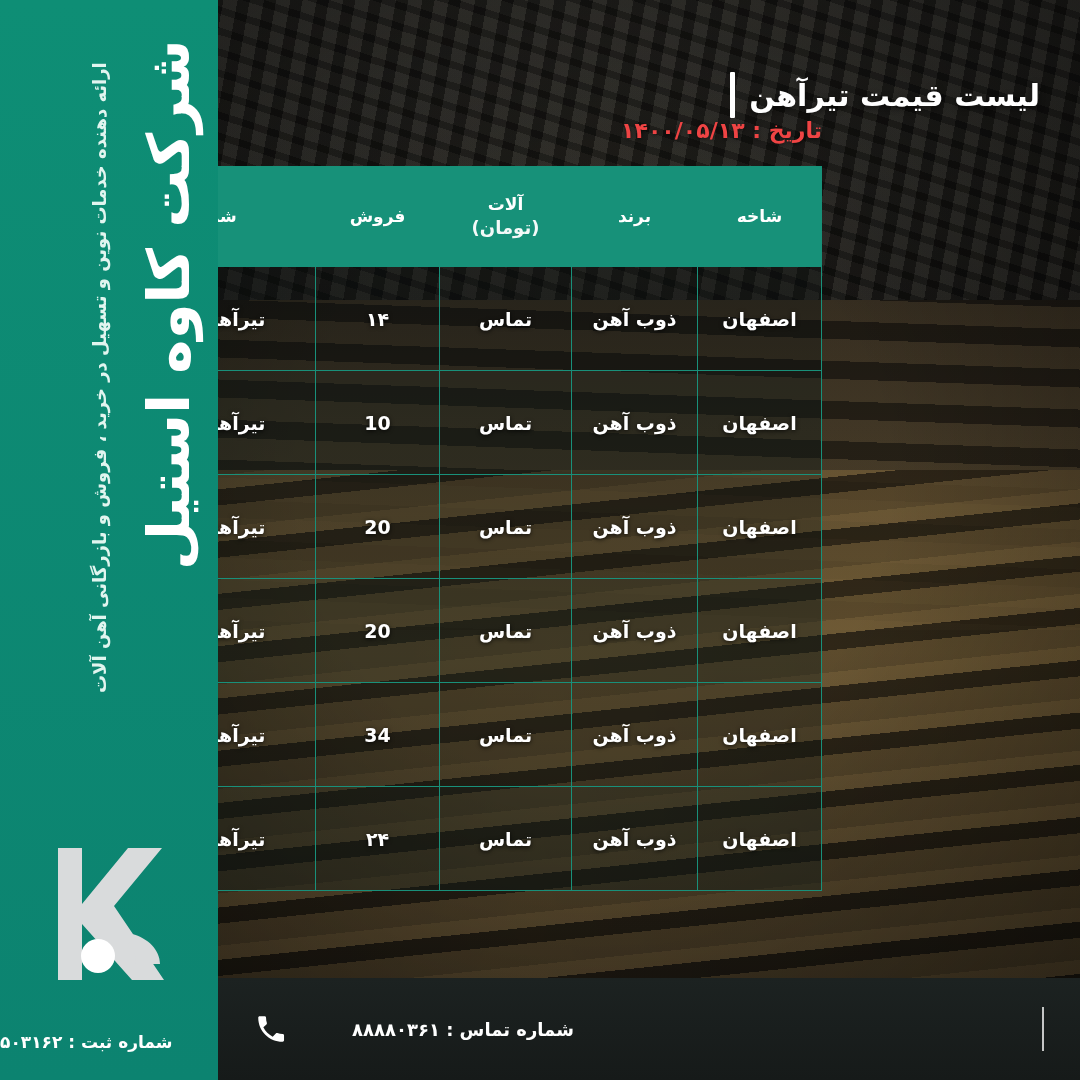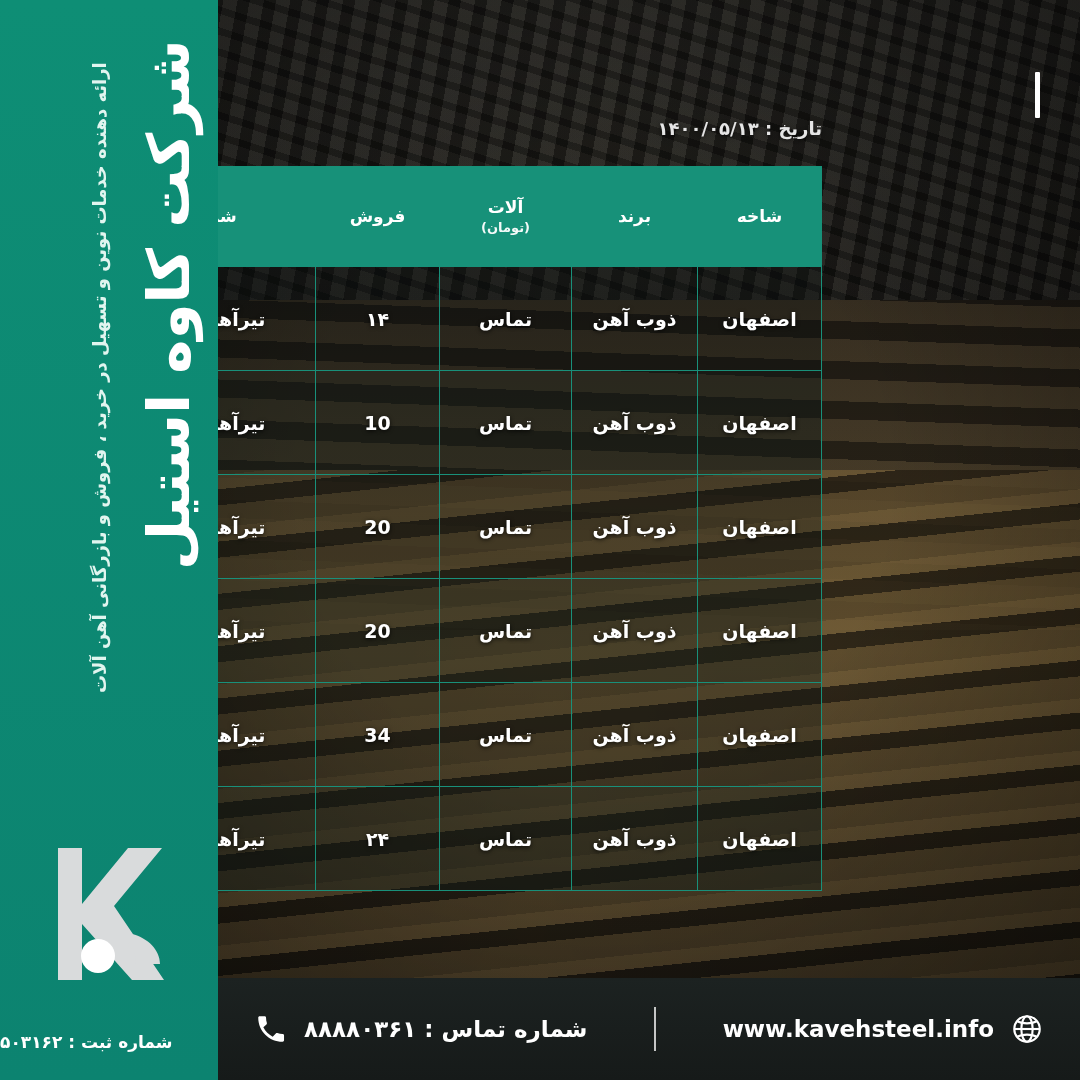--- a/index.html
+++ b/index.html
@@ -106,22 +106,22 @@
     font-weight: 700;
     letter-spacing: .2px;
     text-shadow: 0 2px 6px rgba(0,0,0,.6);
   }
   .header-title .bar {
     width: 5px; height: 46px; background: #ffffff; border-radius: 1px;
   }
   .date-line {
     position: absolute;
     top: 118px; right: 258px;
-    color: #e5e5e5;
-    font-size: 18px;
+    color: #ef4444;
+    font-size: 22px;
     font-weight: 600;
     text-shadow: 0 1px 4px rgba(0,0,0,.7);
     z-index: 6;
     text-align: center;
   }
 
   
   .table-wrap {
     position: absolute;
     top: 166px; right: 258px;
@@ -138,21 +138,21 @@
     color: #ffffff;
     font-size: 17px;
     font-weight: 700;
     height: 100px;
     vertical-align: middle;
     border: 1px solid #179179;
     line-height: 1.35;
   }
   table.price-table thead th .sub {
     display: block;
-    font-size: 13px;
+    font-size: 18px;
     font-weight: 600;
     opacity: .95;
   }
   table.price-table tbody td {
     height: 104px;
     border: 1px solid #19907a;
     color: #ffffff;
     font-size: 19px;
     font-weight: 700;
     text-align: center;
@@ -180,21 +180,21 @@
     align-items: center;
     justify-content: space-between;
     padding: 0 36px;
     z-index: 6;
   }
   .footer-group {
     display: flex; align-items: center; gap: 16px;
     color: #ffffff;
   }
   .footer-group .label {
-    font-size: 23px; font-weight: 700; color: #ffffff;
+    font-size: 18px; font-weight: 700; color: #ffffff; margin-left: 48px;
   }
   .footer-sep {
     width: 2px; height: 44px; background: #ffffff; opacity: .75;
   }
   .icon-circle svg { display: block; }
 
   
   .left-panel { z-index: 7; }
 </style>
 </head>
@@ -203,20 +203,21 @@
 <div id="page">
 
   <div class="bg">
     <div class="bg-top"></div>
     <div class="bg-mid"></div>
     <div class="bg-beams"></div>
     <div class="bg-vig"></div>
   </div>
 
   <div class="header-title">
+    <div class="txt">لیست قیمت تیرآهن</div>
     <div class="bar"></div>
   </div>
   <div class="date-line">تاریخ : ۱۴۰۰/۰۵/۱۳</div>
 
   <div class="table-wrap">
     <table class="price-table">
       <thead>
         <tr>
           <th class="col-origin">
             <span>شاخه</span>
@@ -286,32 +287,20 @@
           <td class="col-price">تماس</td>
           <td class="col-size">۲۴</td>
           <td class="col-desc">تیرآهن(شاخه)</td>
           <td class="col-row">۶</td>
         </tr>
       </tbody>
     </table>
   </div>
 
   <div class="footer">
-    <div class="footer-group">
-      <span class="icon-circle">
-        <svg width="34" height="34" viewBox="0 0 24 24" fill="none" stroke="#ffffff" stroke-width="1.5">
-          <circle cx="12" cy="12" r="9"></circle>
-          <ellipse cx="12" cy="12" rx="4" ry="9"></ellipse>
-          <line x1="3" y1="12" x2="21" y2="12"></line>
-          <path d="M5 6.5c4 2 10 2 14 0"></path>
-          <path d="M5 17.5c4-2 10-2 14 0"></path>
-        </svg>
-      </span>
-      <span class="label">www.kavehsteel.info</span>
-    </div>
 
     <div class="footer-sep"></div>
 
     <div class="footer-group">
       <span class="label">شماره تماس : ۸۸۸۸۰۳۶۱</span>
       <span class="icon-circle">
         <svg width="34" height="34" viewBox="0 0 24 24" fill="#ffffff">
           <path d="M6.6 10.8c1.5 2.9 3.7 5.1 6.6 6.6l2.2-2.2c.3-.3.7-.4 1.1-.3 1.2.4 2.4.6 3.7.6.6 0 1 .4 1 1V20c0 .6-.4 1-1 1C10.6 21 3 13.4 3 4c0-.6.4-1 1-1h3.5c.6 0 1 .4 1 1 0 1.3.2 2.5.6 3.7.1.4 0 .8-.3 1.1l-2.2 2z"></path>
         </svg>
       </span>

